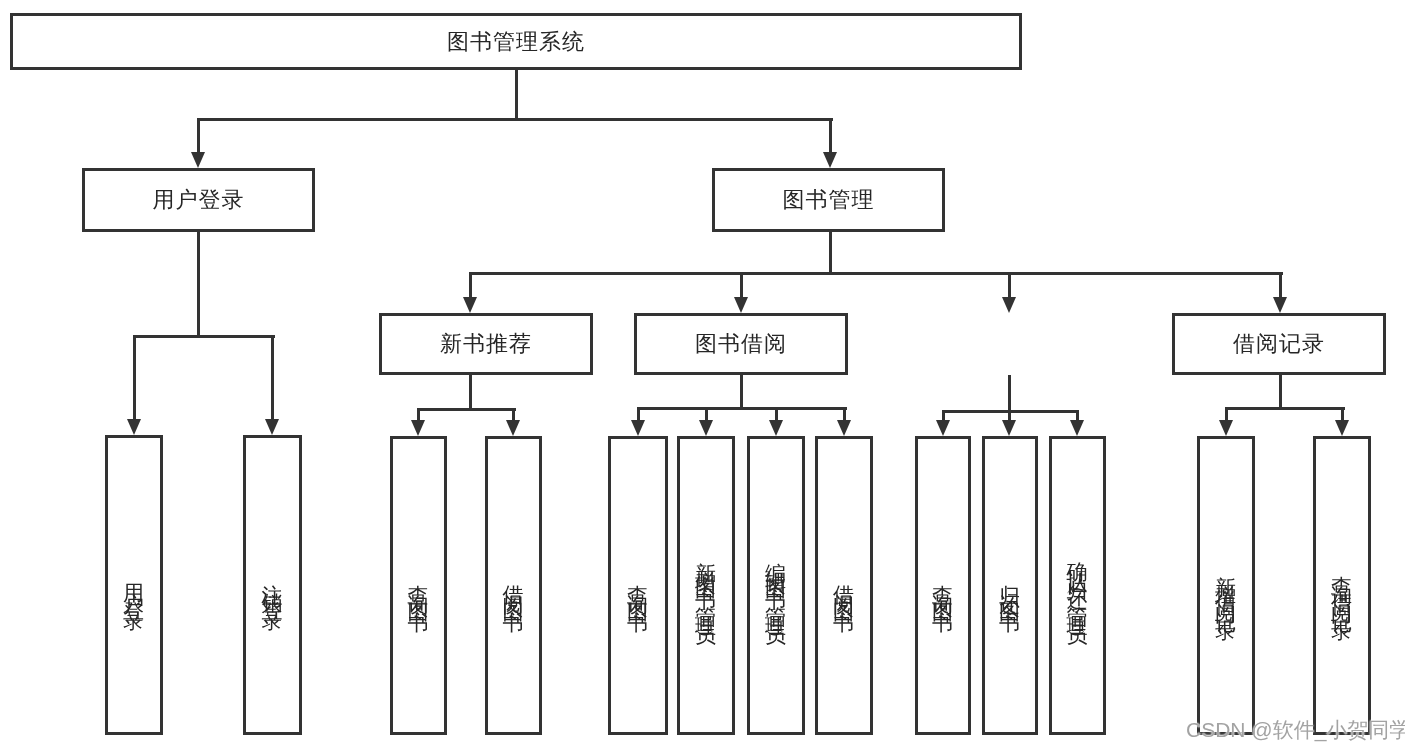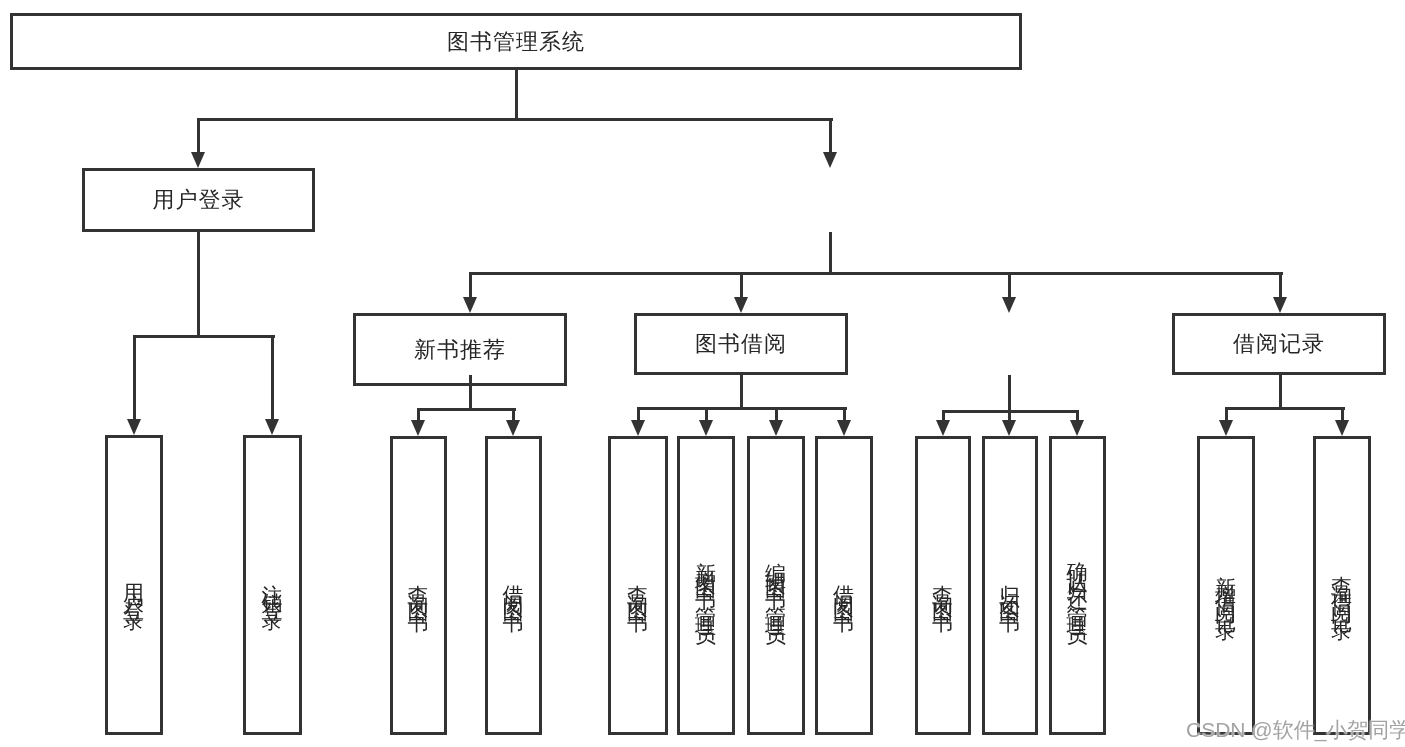--- a/index.html
+++ b/index.html
@@ -29,40 +29,43 @@
   <div class="line" style="left:515px;top:70px;width:3px;height:51px"></div>
   <div class="line" style="left:197px;top:118px;width:636px;height:3px"></div>
   <div class="line" style="left:197px;top:118px;width:3px;height:36px"></div>
   <div class="arrow" style="left:191px;top:152px"></div>
   <div class="line" style="left:829px;top:118px;width:3px;height:36px"></div>
   <div class="arrow" style="left:823px;top:152px"></div>
 
   <div class="hbox" style="left:82px;top:168px;width:233px;height:64px">
     <span>用户登录</span>
   </div>
+  <div class="hbox" style="left:712px;top:168px;width:233px;height:64px">
+    <span>图书管理</span>
+  </div>
 
   <div class="line" style="left:197px;top:232px;width:3px;height:106px"></div>
   <div class="line" style="left:133px;top:335px;width:142px;height:3px"></div>
   <div class="line" style="left:133px;top:335px;width:3px;height:86px"></div>
   <div class="arrow" style="left:127px;top:419px"></div>
   <div class="line" style="left:271px;top:335px;width:3px;height:86px"></div>
   <div class="arrow" style="left:265px;top:419px"></div>
 
   <div class="line" style="left:829px;top:232px;width:3px;height:43px"></div>
   <div class="line" style="left:469px;top:272px;width:814px;height:3px"></div>
   <div class="line" style="left:469px;top:272px;width:3px;height:27px"></div>
   <div class="arrow" style="left:463px;top:297px"></div>
   <div class="line" style="left:740px;top:272px;width:3px;height:27px"></div>
   <div class="arrow" style="left:734px;top:297px"></div>
   <div class="line" style="left:1008px;top:272px;width:3px;height:27px"></div>
   <div class="arrow" style="left:1002px;top:297px"></div>
   <div class="line" style="left:1279px;top:272px;width:3px;height:27px"></div>
   <div class="arrow" style="left:1273px;top:297px"></div>
 
-  <div class="hbox" style="left:353px;top:313px;width:214px;height:73px">
+  <div class="hbox" style="left:379px;top:313px;width:214px;height:62px">
     <span>新书推荐</span>
   </div>
   <div class="hbox" style="left:634px;top:313px;width:214px;height:62px">
     <span>图书借阅</span>
   </div>
   <div class="hbox" style="left:1172px;top:313px;width:214px;height:62px">
     <span>借阅记录</span>
   </div>
 
   <div class="line" style="left:469px;top:375px;width:3px;height:36px"></div>

